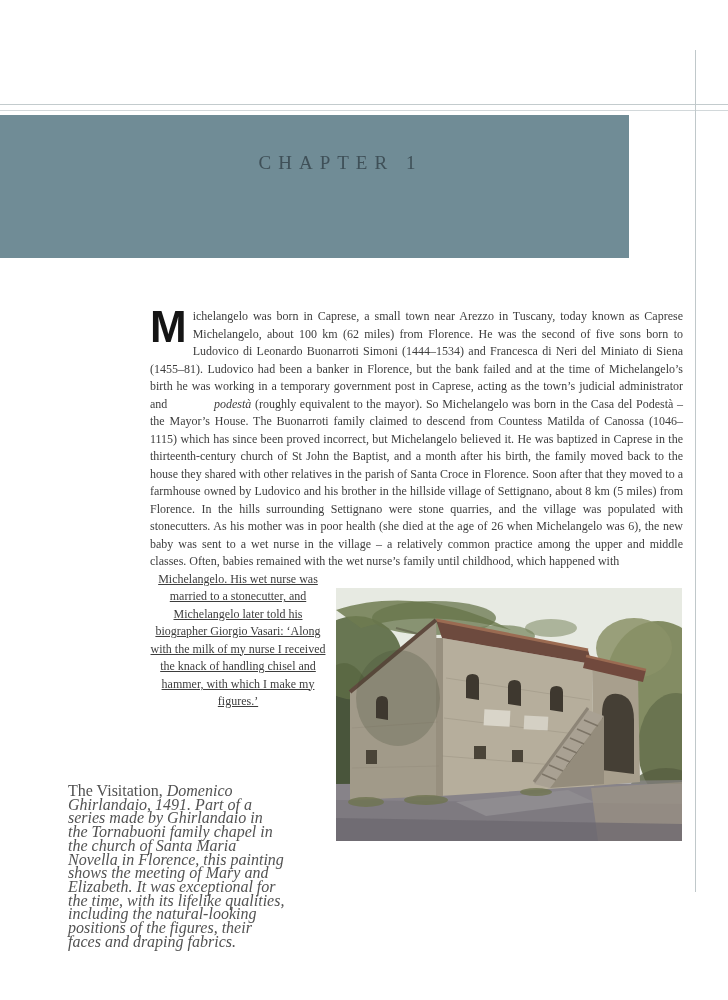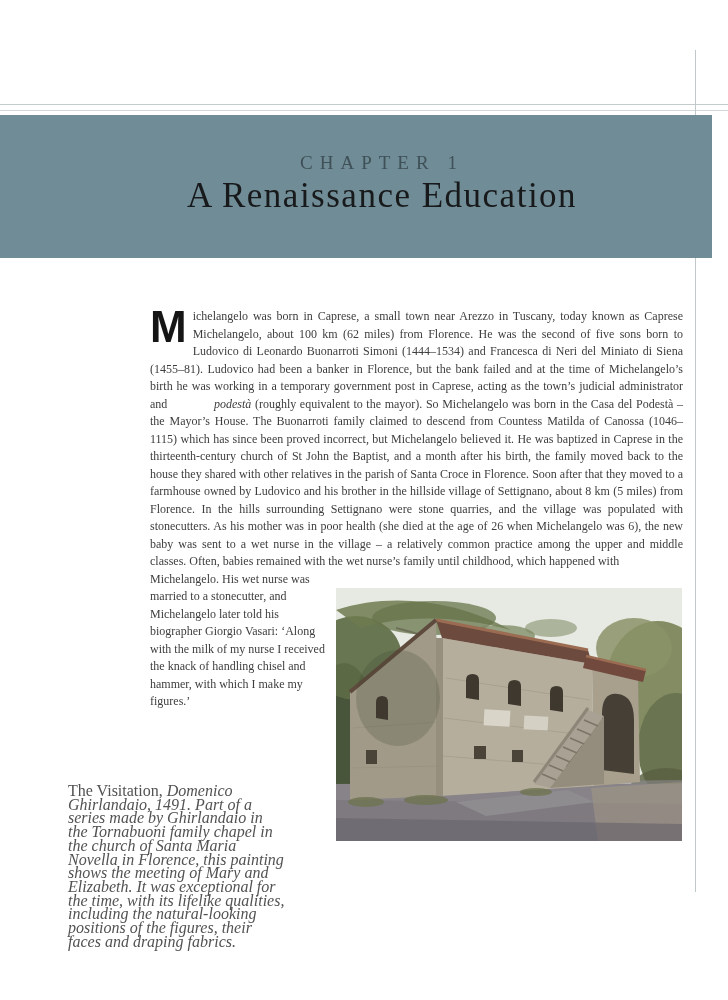--- a/index.html
+++ b/index.html
@@ -8,38 +8,38 @@
     overflow:hidden;font-family:"Liberation Serif", serif;
   }
   
   .hrule{position:absolute;left:0;width:728px;height:1px;}
   .hrule.one{top:104px;background:#c3cbcd;}
   .hrule.two{top:110px;background:#d2d8da;}
   
   .vrule{position:absolute;left:695px;top:50px;width:1px;height:842px;background:#c0c8ca;}
   
   .band{
-    position:absolute;left:0;top:115px;width:712px;height:143px;
+    position:absolute;left:0;top:115px;width:629px;height:143px;
     background:#708c96;
   }
   .chapter-label{
     position:absolute;left:52px;right:0;top:37px;text-align:center;
     font-size:19px;letter-spacing:7px;color:#3f5058;font-weight:400;
   }
   .chapter-title{
     position:absolute;left:52px;right:0;top:61px;text-align:center;
     font-size:35px;letter-spacing:1.5px;color:#17191b;font-weight:400;line-height:40px;
   }
   
   .bodycol{
     position:absolute;left:150px;top:308px;width:533px;
     font-size:12px;line-height:17.5px;color:#3d3d3d;
   }
   .para-a{text-align:justify;}
-  .para-b{width:176px;text-align:left;}
+  .para-b{width:176px;text-align:center;text-decoration:underline;}
   .dropcap{
     float:left;font-family:"Liberation Sans", sans-serif;font-weight:700;
     font-size:44px;line-height:34px;color:#151515;margin:2px 6px 0 0;
   }
   .ital{font-style:italic;margin-left:43px;}
   
   .photo{position:absolute;left:336px;top:588px;width:346px;height:253px;}
   .photo svg{display:block;}
   
   .caption{
@@ -54,21 +54,20 @@
 <body>
 
 <div id="page">
 
   <div class="hrule one"></div>
   <div class="hrule two"></div>
   <div class="vrule"></div>
 
   <div class="band">
     <div class="chapter-label">CHAPTER 1</div>
-    <div class="chapter-title">A Renaissance Education</div>
   </div>
 
   <div class="bodycol">
     <div class="para-a">
       <span class="dropcap">M</span><span>ichelangelo was born in Caprese, a small town near Arezzo in Tuscany, today known as Caprese Michelangelo, about 100 km (62 miles) from Florence. He was the second of five sons born to Ludovico di Leonardo Buonarroti Simoni (1444–1534) and Francesca di Neri del Miniato di Siena (1455–81). Ludovico had been a banker in Florence, but the bank failed and at the time of Michelangelo’s birth he was working in a temporary government post in Caprese, acting as the town’s judicial administrator and </span><span class="ital">podestà</span><span> (roughly equivalent to the mayor). So Michelangelo was born in the Casa del Podestà – the Mayor’s House. The Buonarroti family claimed to descend from Countess Matilda of Canossa (1046–1115) which has since been proved incorrect, but Michelangelo believed it. He was baptized in Caprese in the thirteenth-century church of St John the Baptist, and a month after his birth, the family moved back to the house they shared with other relatives in the parish of Santa Croce in Florence. Soon after that they moved to a farmhouse owned by Ludovico and his brother in the hillside village of Settignano, about 8 km (5 miles) from Florence. In the hills surrounding Settignano were stone quarries, and the village was populated with stonecutters. As his mother was in poor health (she died at the age of 26 when Michelangelo was 6), the new baby was sent to a wet nurse in the village – a relatively common practice among the upper and middle classes. Often, babies remained with the wet nurse’s family until childhood, which happened with</span>
     </div>
     <div class="para-b">Michelangelo. His wet nurse was married to a stonecutter, and Michelangelo later told his biographer Giorgio Vasari: ‘Along with the milk of my nurse I received the knack of handling chisel and hammer, with which I make my figures.’</div>
   </div>
 
   <div class="photo">

